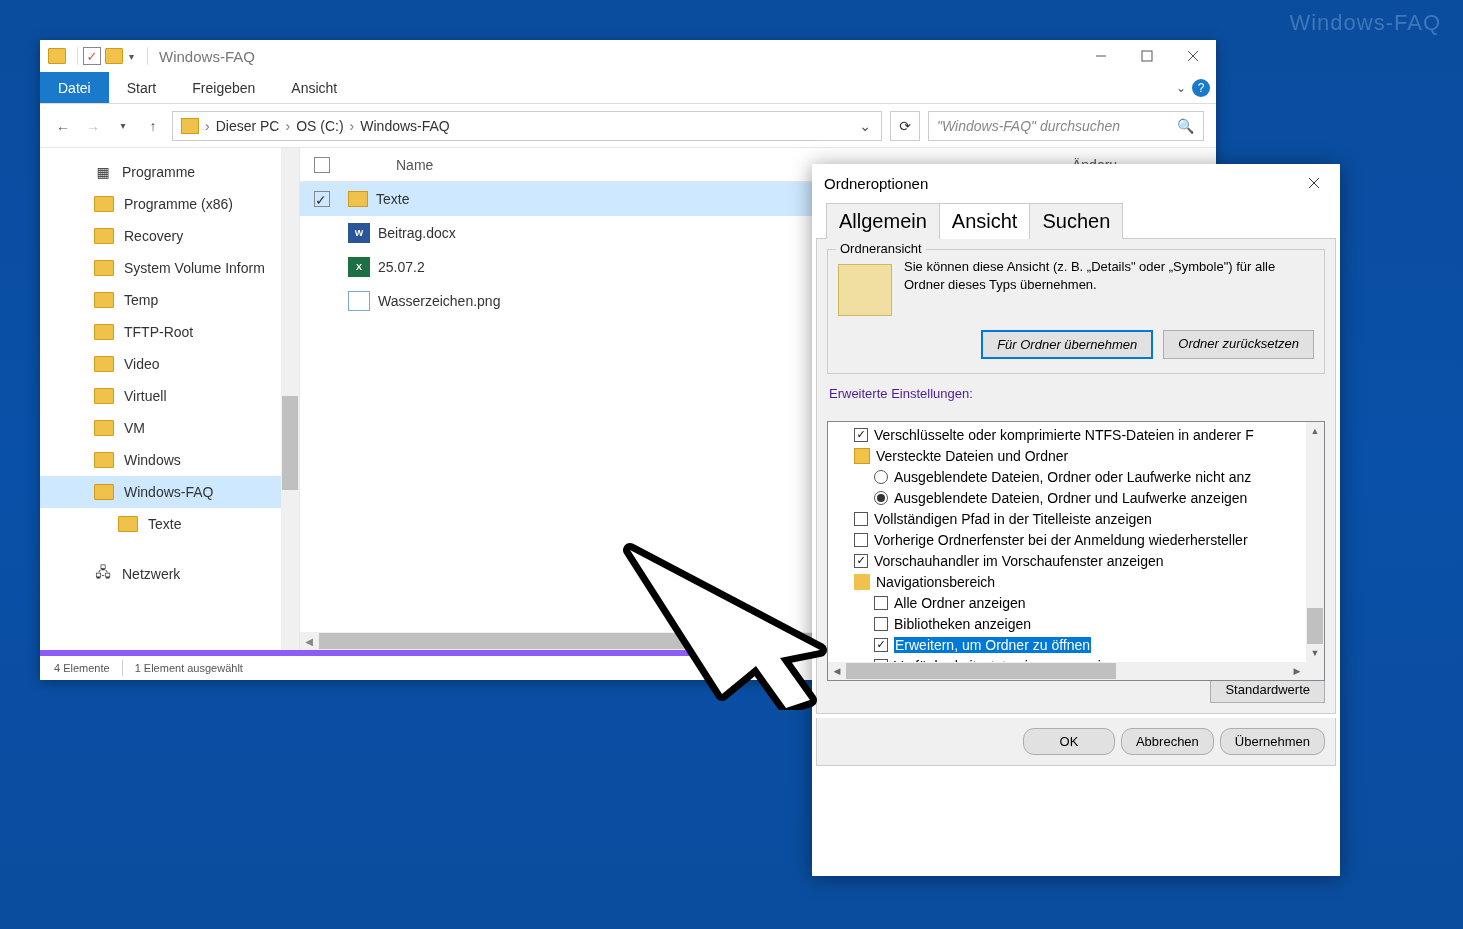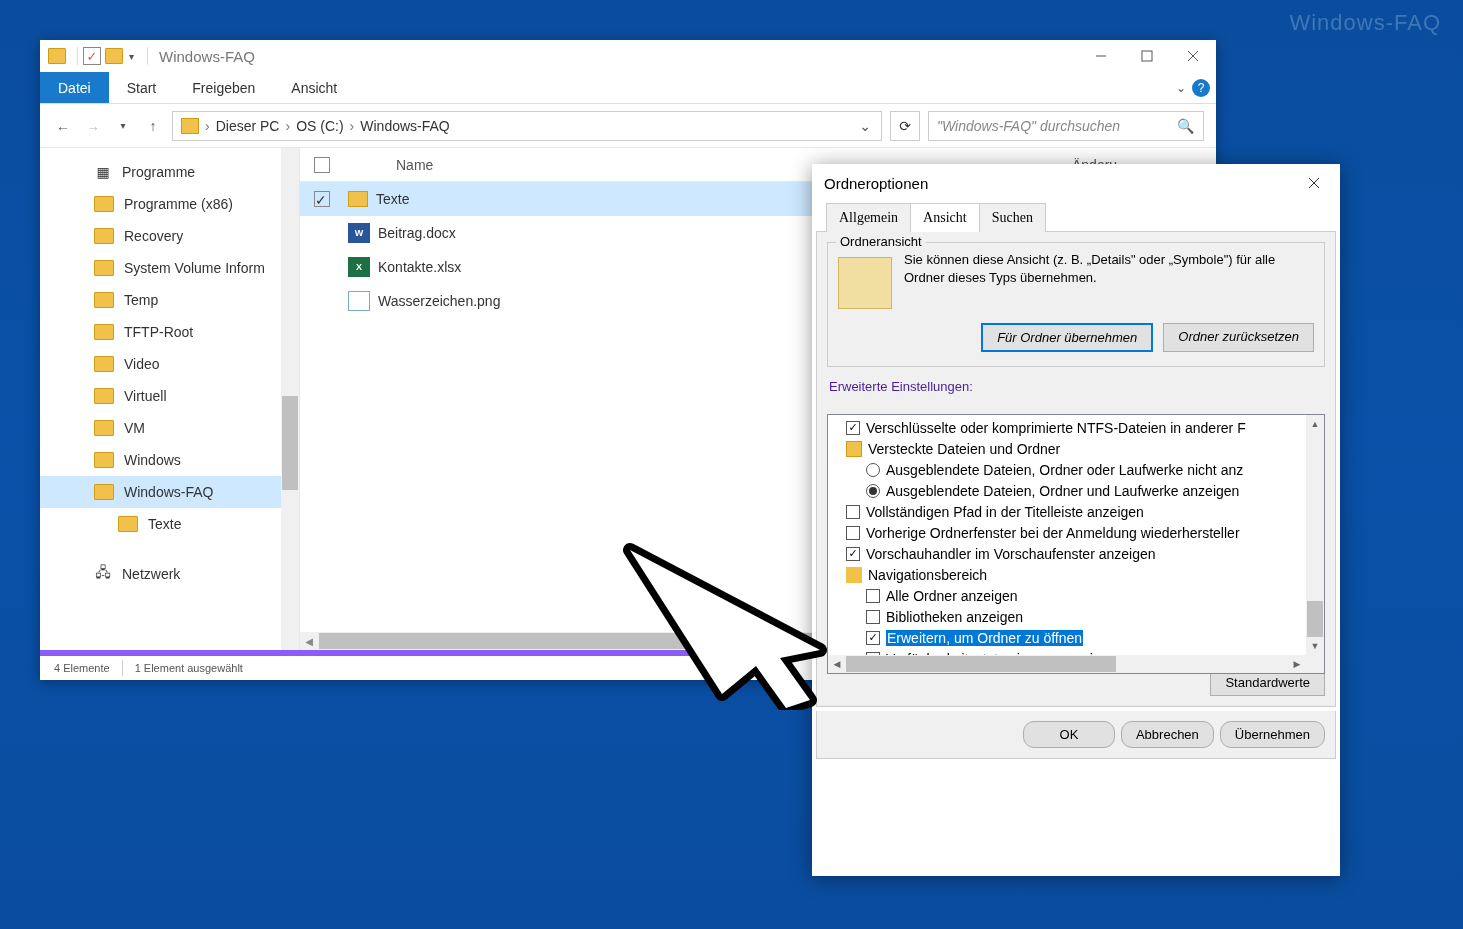--- a/index.html
+++ b/index.html
@@ -66,34 +66,34 @@
 .list .scrollbar-h .thumb{ flex:1; height:16px; margin:0 1px; background:#c0c0c0; margin-right:300px;}
 
 .statusbar { height: 30px; border-top: 6px solid #8b5cf6; display:flex; align-items:center; padding: 0 14px; font-size: 11px; color:#555;}
 .statusbar .sep { width:1px; height:16px; background:#ccc; margin: 0 12px; }
 
 
 .dialog { position:absolute; left: 812px; top: 164px; width: 528px; height: 712px; background: #fff; box-shadow: 0 2px 20px rgba(0,0,0,0.4); font-size: 14px; }
 .dialog .dlg-title { height: 38px; display:flex; align-items:center; padding: 0 12px; font-size:15px; }
 .dialog .dlg-close { margin-left:auto; width:28px; height:28px; display:flex; align-items:center; justify-content:center; }
 .dialog .tabs { display:flex; border-bottom: 1px solid #ccc; padding-left: 10px; background:#fff; margin: 0 4px;}
-.dialog .tab { padding: 6px 12px; border:1px solid #ccc; border-bottom:none; background:#f0f0f0; margin-right:-1px; position:relative; top:1px; font-size: 14px; font-family: Liberation Serif, serif;}
+.dialog .tab { padding: 6px 12px; border:1px solid #ccc; border-bottom:none; background:#f0f0f0; margin-right:-1px; position:relative; top:1px; font-size: 20px;}
 .dialog .tab.active { background:#fff; }
 .dialog .content { background:#f0f0f0; padding: 10px 10px 10px 10px; margin: 0 4px 4px 4px; border: 1px solid #ccc; border-top:none;}
 .groupbox { border: 1px solid #ccc; padding: 8px 10px 14px 10px; position: relative; background:#f0f0f0; margin-bottom: 12px;}
 .groupbox .legend { position:absolute; top:-9px; left:8px; background:#f0f0f0; padding: 0 4px; font-size: 13px; }
 .group-inner { display:flex; gap: 12px; }
 .group-inner .icon-large { width: 54px; height: 52px; background: #f0dfa1; border:1px solid #d0b660; margin-top:6px; }
 .group-inner .text { flex:1; font-size: 13px; line-height: 1.4; }
 .btn-row { display:flex; gap: 10px; justify-content: flex-end; margin-top: 14px; font-style: italic;}
 .winbtn { padding: 5px 14px; background: #e1e1e1; border:1px solid #adadad; font-size: 13px; min-width: 110px; text-align:center;}
 .winbtn.primary { border: 2px solid #0078d7; }
 .section-label { font-size: 13px; margin: 8px 0 20px 2px; color:#4c1d95;}
 .settings-box { border:1px solid #828790; background:#fff; height: 260px; position:relative; overflow:hidden;}
-.settings-inner { position:absolute; left:0; top:0; right:18px; bottom:18px; overflow:hidden; padding: 2px 0; text-align: center;}
+.settings-inner { position:absolute; left:0; top:0; right:18px; bottom:18px; overflow:hidden; padding: 2px 8px; text-align: center;}
 .setting { display:flex; align-items:center; height: 21px; font-size: 14px; white-space: nowrap; }
 .setting .pad { display:inline-block; }
 .setting .chk { width:14px; height:14px; border:1px solid #555; margin: 0 6px; flex-shrink:0; display:flex; align-items:center; justify-content:center; font-size:11px; line-height:1;}
 .setting .chk.checked::before { content:"✓"; }
 .setting .radio { width:14px; height:14px; border:1px solid #555; border-radius:50%; margin: 0 6px; flex-shrink:0; display:flex; align-items:center; justify-content:center;}
 .setting .radio.checked::before { content:""; width:8px; height:8px; background:#333; border-radius:50%; display:block;}
 .setting .tree-icon { width:16px; height:16px; margin: 0 6px; flex-shrink:0;}
 .setting .highlight { background:#0078d7; color:#fff; padding: 0 1px; }
 .settings-box .vscroll { position:absolute; right:0; top:0; bottom:18px; width:18px; background:#f0f0f0;}
 .settings-box .vscroll .arrow{ height:18px; text-align:center; font-size:9px; color:#666; line-height:18px;}
@@ -256,21 +256,20 @@
           </div>
           <div class="list-row">
             <span class="chk" style="visibility:hidden;"></span>
             <span class="ficon word">W</span>
             <span class="col-name">Beitrag.docx</span>
             <span class="col-date">07.02.2</span>
           </div>
           <div class="list-row">
             <span class="chk" style="visibility:hidden;"></span>
             <span class="ficon excel">X</span>
-            <span class="col-name">Kontakte.xlsx</span>
             <span class="col-date">25.07.2</span>
           </div>
           <div class="list-row">
             <span class="chk" style="visibility:hidden;"></span>
             <span class="ficon img"></span>
             <span class="col-name">Wasserzeichen.png</span>
             <span class="col-date">15.02.2</span>
           </div>
         </div>
       <div class="scrollbar-h">

